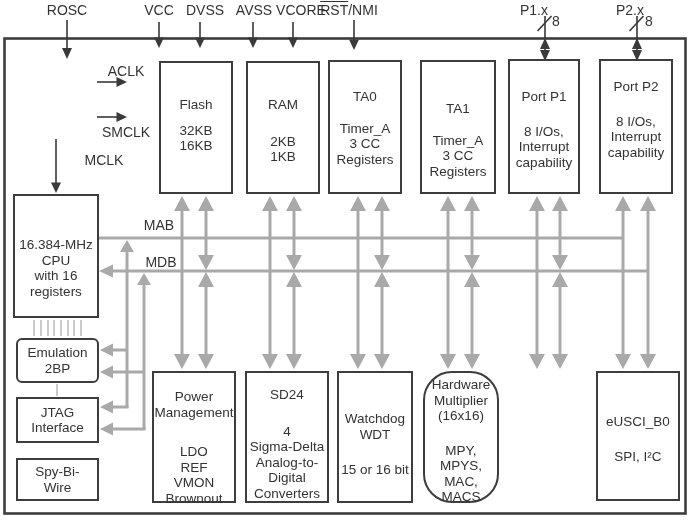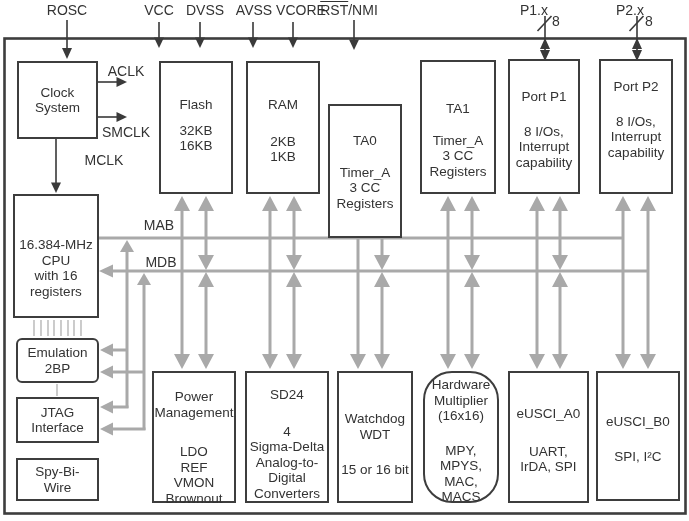--- a/index.html
+++ b/index.html
@@ -19,21 +19,21 @@
     font-size:14px;line-height:14px;color:#333;z-index:2;
   }
   .ovl{text-decoration:overline;}
 
   
   #b-clock{left:17px;top:61px;width:81px;height:78px;justify-content:center;}
   #b-flash{left:159px;top:61px;width:74px;height:133px;padding-top:34px;}
   #b-flash span:nth-child(2){margin-top:10px;}
   #b-ram{left:246px;top:61px;width:74px;height:133px;padding-top:34px;}
   #b-ram span:nth-child(2){margin-top:21px;}
-  #b-ta0{left:328px;top:60px;width:74px;height:134px;padding-top:27px;margin-top:44px;}
+  #b-ta0{left:328px;top:60px;width:74px;height:134px;padding-top:27px;}
   #b-ta0 span:nth-child(2){margin-top:16px;}
   #b-ta1{left:420px;top:60px;width:76px;height:134px;padding-top:39px;}
   #b-ta1 span:nth-child(2){margin-top:16px;}
   #b-p1{left:508px;top:59px;width:72px;height:135px;padding-top:28px;}
   #b-p1 span:nth-child(2){margin-top:19px;}
   #b-p2{left:599px;top:59px;width:74px;height:135px;padding-top:18px;}
   #b-p2 span:nth-child(2){margin-top:19px;}
   #b-cpu{left:13px;top:194px;width:86px;height:124px;padding-top:41px;text-align:right;}
   #b-emu{left:16px;top:338px;width:83px;height:45px;justify-content:center;border-radius:6px;}
   #b-jtag{left:16px;top:397px;width:83px;height:46px;justify-content:center;}
@@ -230,24 +230,20 @@
   <div class="lbl" style="left:534px;top:3px">P1.x</div>
   <div class="lbl" style="left:630px;top:3px">P2.x</div>
   <div class="lbl" style="left:556px;top:14px">8</div>
   <div class="lbl" style="left:649px;top:14px">8</div>
   <div class="lbl" style="left:126px;top:64px">ACLK</div>
   <div class="lbl" style="left:126px;top:125px">SMCLK</div>
   <div class="lbl" style="left:104px;top:153px">MCLK</div>
   <div class="lbl" style="left:159px;top:218px">MAB</div>
   <div class="lbl" style="left:161px;top:255px">MDB</div>
 
-  <div class="box" id="b-clock">
-    <span>Clock</span>
-    <span>System</span>
-  </div>
 
   <div class="box" id="b-flash">
     <span>Flash</span>
     <span>32KB</span>
     <span>16KB</span>
   </div>
 
   <div class="box" id="b-ram">
     <span>RAM</span>
     <span>2KB</span>
@@ -331,24 +327,19 @@
   <div class="box" id="b-mpy">
     <span>Hardware</span>
     <span>Multiplier</span>
     <span>(16x16)</span>
     <span>MPY,</span>
     <span>MPYS,</span>
     <span>MAC,</span>
     <span>MACS</span>
   </div>
 
-  <div class="box" id="b-ea0">
-    <span>eUSCI_A0</span>
-    <span>UART,</span>
-    <span>IrDA, SPI</span>
-  </div>
 
   <div class="box" id="b-eb0">
     <span>eUSCI_B0</span>
     <span>SPI, I²C</span>
   </div>
 
 </div>
 
 </body></html>

